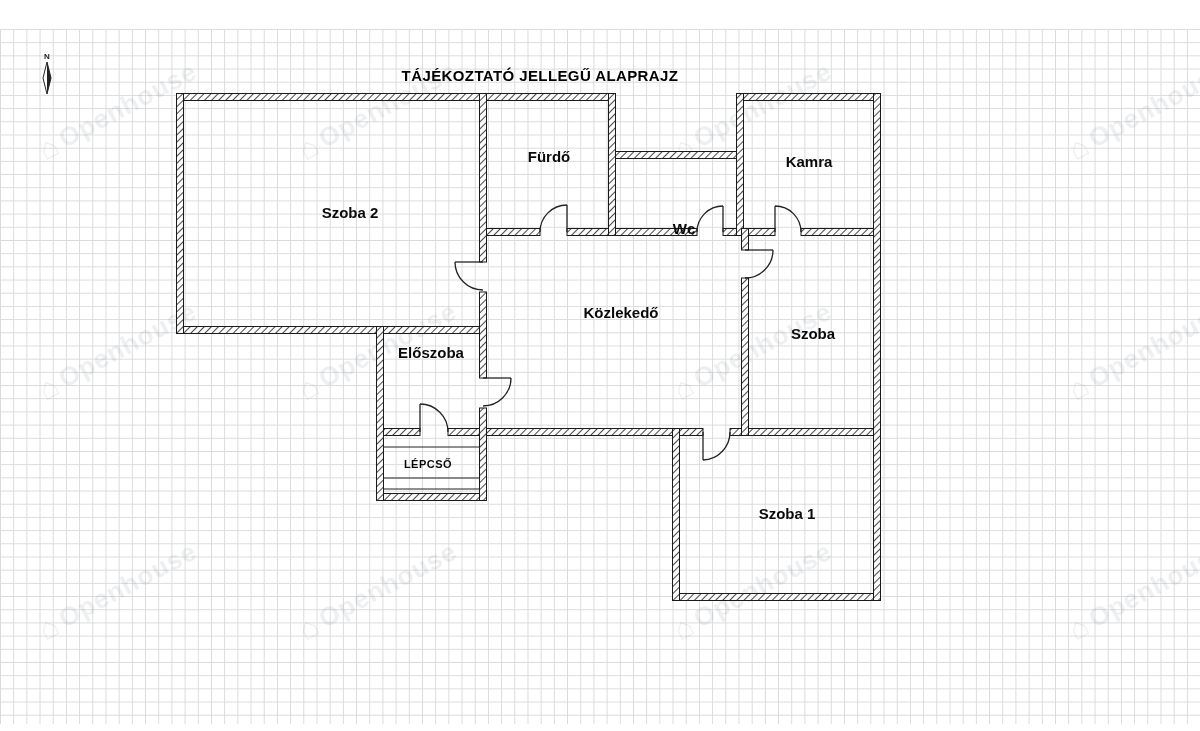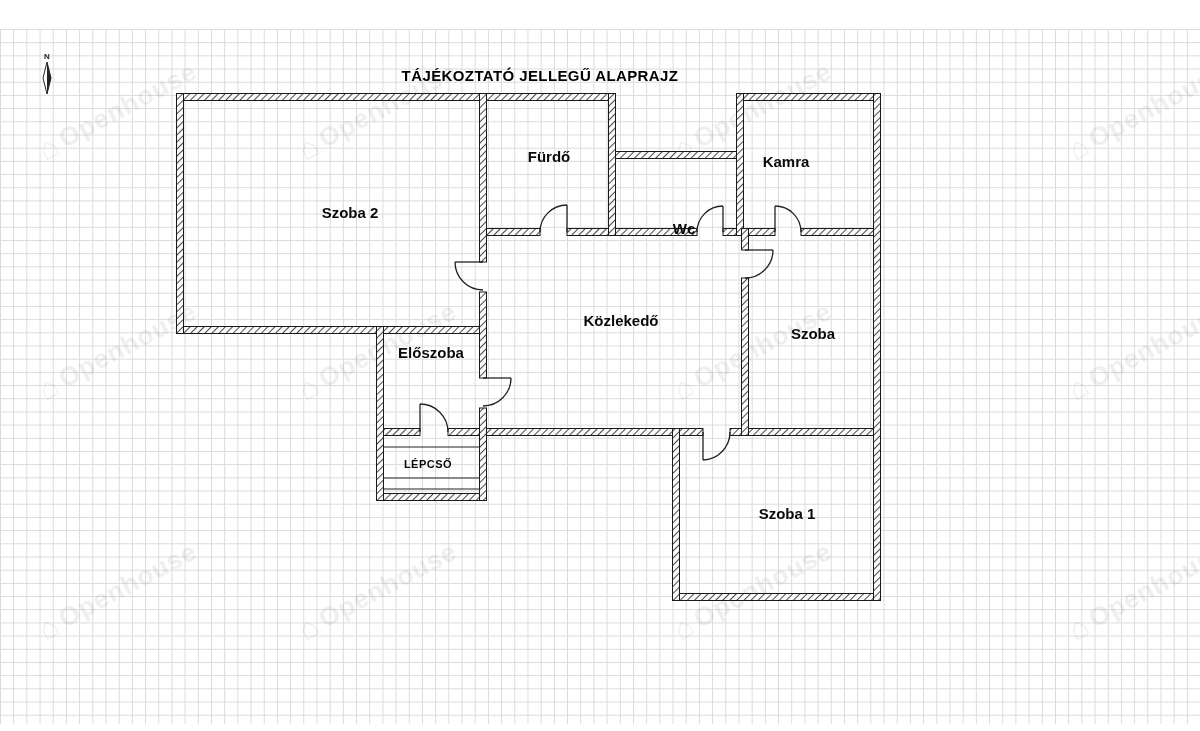--- a/index.html
+++ b/index.html
@@ -176,20 +176,20 @@
       <polygon points="47,62 51,78 47,94" fill="#222"></polygon>
     </g>
   </svg>
 
   <div class="page-title">TÁJÉKOZTATÓ JELLEGŰ ALAPRAJZ</div>
   <div class="compass-n">N</div>
 
   <div class="room-label" style="left:322px;top:212px;margin-left:28px;">Szoba 2</div>
   <div class="room-label" style="left:549px;top:156px;">Fürdő</div>
   <div class="room-label" style="left:684px;top:196px;margin-top:32px;">Wc</div>
-  <div class="room-label" style="left:786px;top:161px;">Kamra</div>
-  <div class="room-label" style="left:621px;top:320px;">Közlekedő</div>
+  <div class="room-label" style="left:809px;top:161px;">Kamra</div>
+  <div class="room-label" style="left:621px;top:312px;">Közlekedő</div>
   <div class="room-label" style="left:813px;top:333px;">Szoba</div>
   <div class="room-label" style="left:431px;top:352px;">Előszoba</div>
   <div class="room-label small" style="left:428px;top:464px;">LÉPCSŐ</div>
   <div class="room-label" style="left:787px;top:513px;">Szoba 1</div>
 
 </div>
 
 </body></html>

